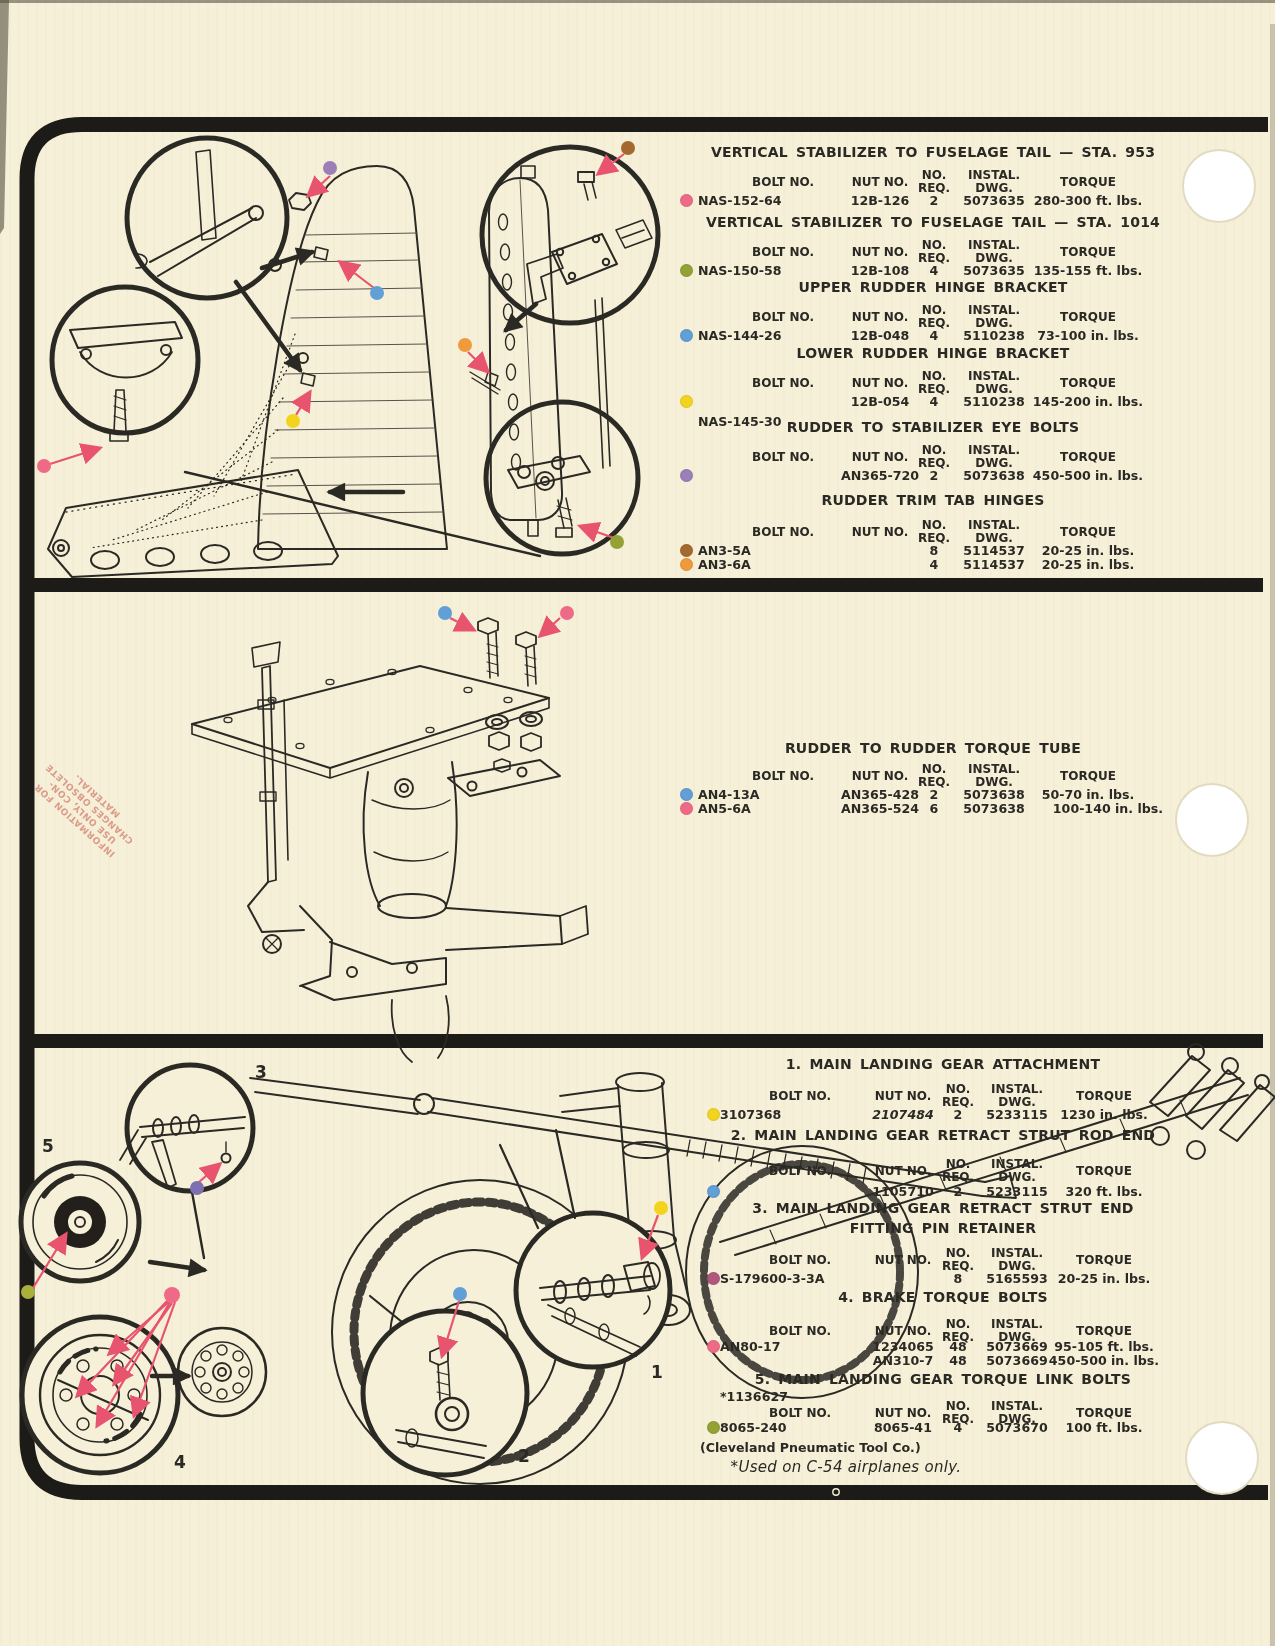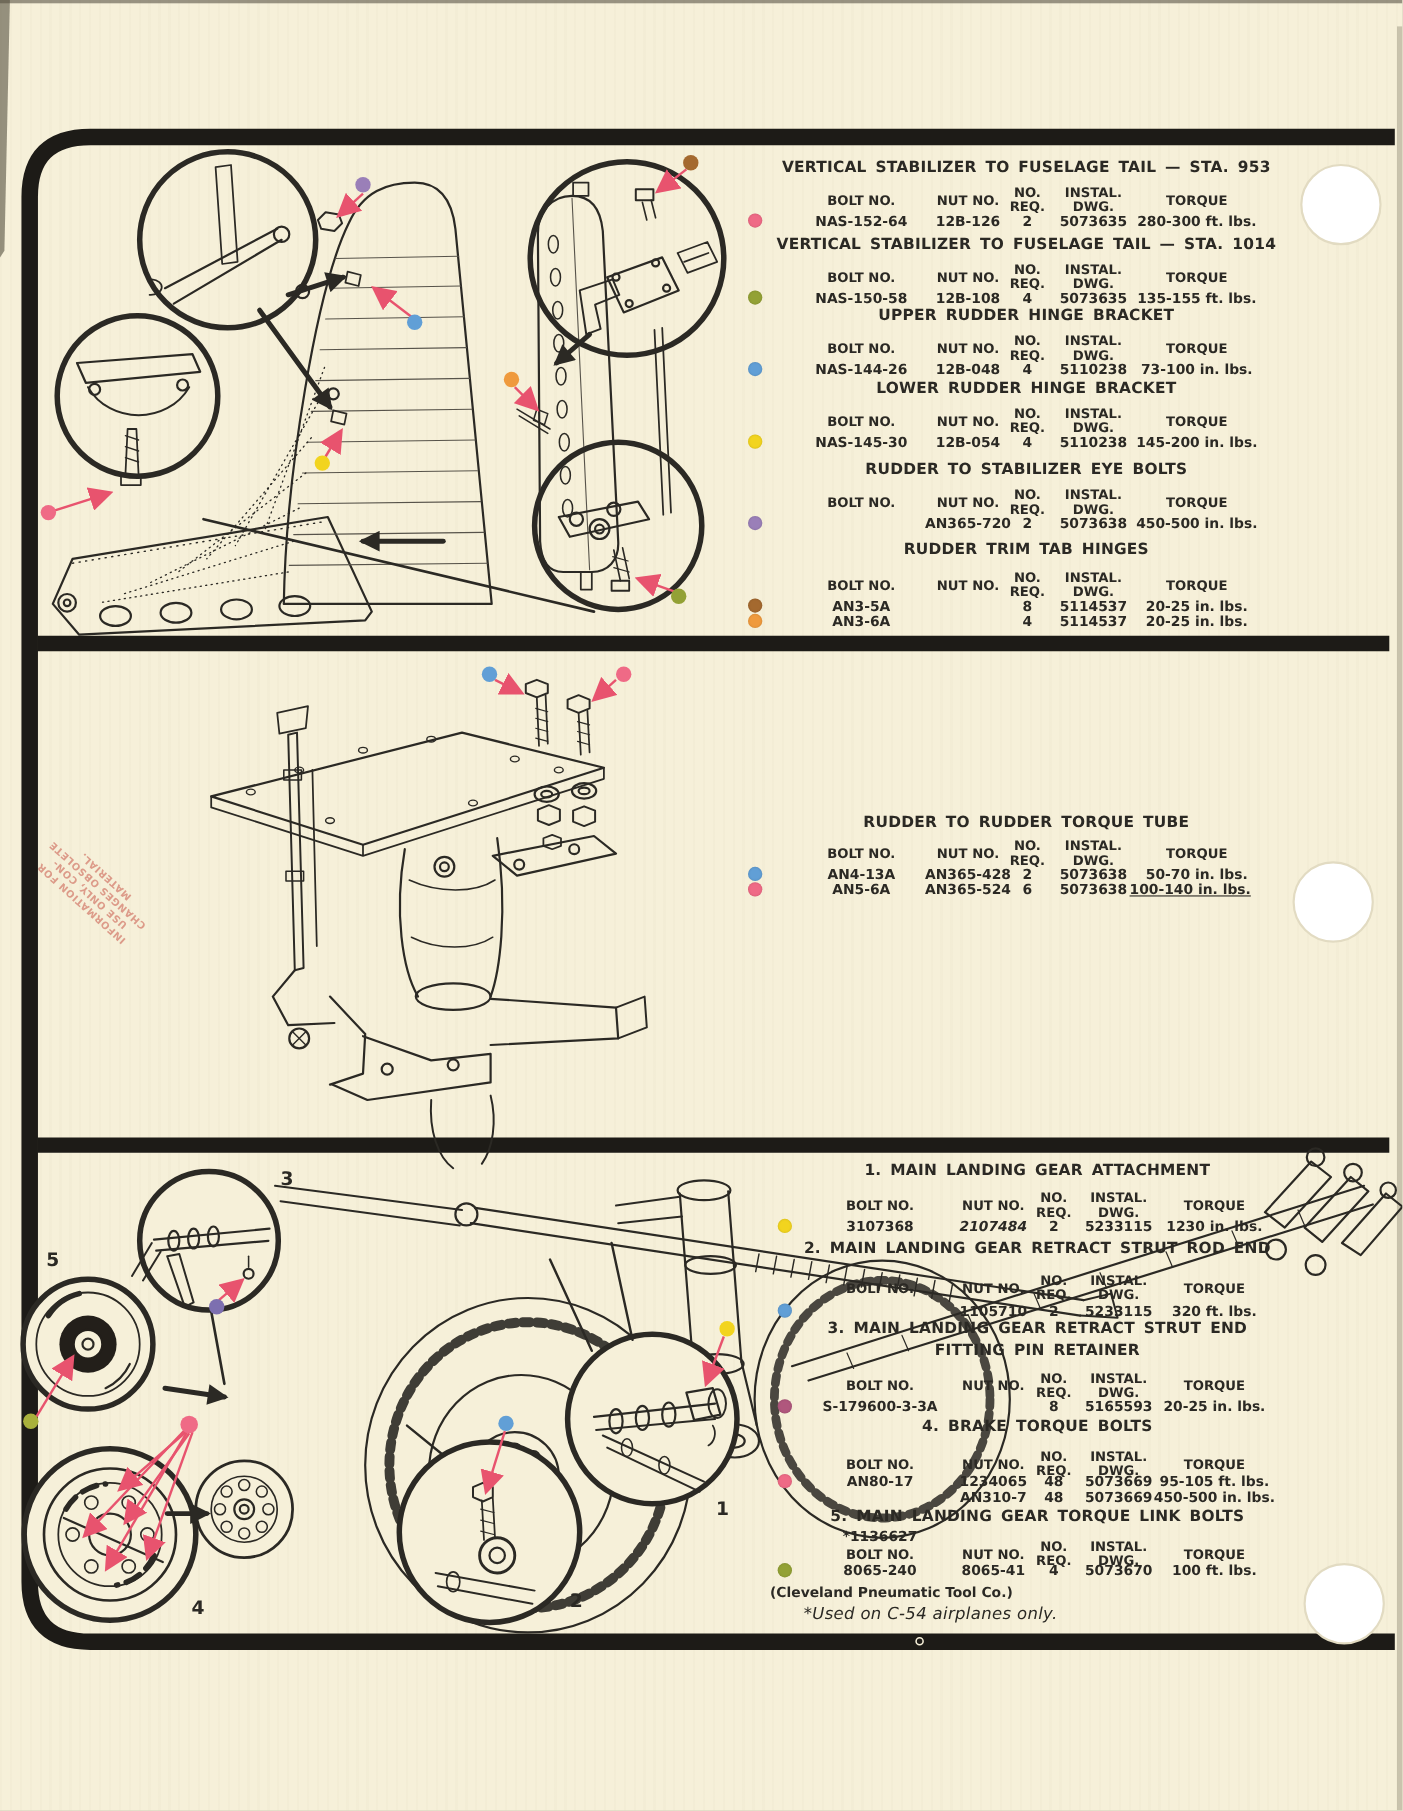--- a/index.html
+++ b/index.html
@@ -14,21 +14,21 @@
   .t-title{position:absolute;text-align:center;font-weight:bold;font-size:14px;
     letter-spacing:.2px;word-spacing:3px;white-space:nowrap;color:#2b2924;}
   .hdr,.row{position:absolute;left:0;right:0;}
   .hdr span,.row span{position:absolute;font-weight:bold;white-space:nowrap;}
   .hdr span{font-size:12px;line-height:12.5px;}
   .hdr .one{top:8px;}
   .hdr .two{top:1px;text-align:center;}
   .row{height:13.5px;}
   .row span{font-size:12.6px;line-height:13.5px;top:0;}
   .c{text-align:center;}
-  .l{text-align:center;}
+  .l{text-align:left;}
   .dot{position:absolute;width:13px;height:13px;border-radius:50%;box-shadow:inset 0 0 2px rgba(0,0,0,.18);}
   .footnote{position:absolute;font-weight:bold;font-size:12.6px;text-align:left;white-space:nowrap;}
   .note{position:absolute;left:696px;top:1458px;width:300px;text-align:center;
     font-style:italic;font-size:15px;font-weight:500;letter-spacing:.3px;}
   .callout-label{position:absolute;font-weight:bold;font-size:17px;}
   .stamp{position:absolute;left:6px;top:786px;width:160px;transform:rotate(222deg);
     color:rgba(196,70,58,.5);font-size:9px;font-weight:bold;line-height:11px;text-align:center;
     letter-spacing:.6px;}
   .stamp span{display:block;}
 </style>
@@ -498,21 +498,21 @@
             <div>REQ.</div>
           </span>
           <span class="two c" style="left: 292px; width: 84px;">
             <div>INSTAL.</div>
             <div>DWG.</div>
           </span>
           <span class="one c" style="left: 346px; width: 164px;">TORQUE</span>
         </div>
         <div class="row" style="top: 50px;">
           <span class="dot" style="left: 20px; top: 0px; background: rgb(242, 212, 30);"></span>
-          <span class="l" style="left: 38px; width: 170px;">NAS-145-30</span>
+          <span class="l" style="left: 38px; width: 170px; margin-top: 20px;">NAS-145-30</span>
           <span class="c" style="left: 160px; width: 120px;">12B-054</span>
           <span class="c" style="left: 250px; width: 48px;">4</span>
           <span class="c" style="left: 292px; width: 84px;">5110238</span>
           <span class="c" style="left: 346px; width: 164px;">145-200 in. lbs.</span>
         </div>
       </div>
       <div class="tbl" style="left: 660px; top: 419px;">
         <div class="t-title" style="left: 30px; width: 486px; top: 0px;">RUDDER TO STABILIZER EYE BOLTS</div>
         <div class="hdr" style="top: 24px;">
           <span class="one c" style="left: 38px; width: 170px;">BOLT NO.</span>
@@ -590,21 +590,21 @@
           <span class="c" style="left: 250px; width: 48px;">2</span>
           <span class="c" style="left: 292px; width: 84px;">5073638</span>
           <span class="c" style="left: 346px; width: 164px;">50-70 in. lbs.</span>
         </div>
         <div class="row" style="top: 61.5px;">
           <span class="dot" style="left: 20px; top: 0px; background: rgb(239, 106, 134);"></span>
           <span class="l" style="left: 38px; width: 170px;">AN5-6A</span>
           <span class="c" style="left: 160px; width: 120px;">AN365-524</span>
           <span class="c" style="left: 250px; width: 48px;">6</span>
           <span class="c" style="left: 292px; width: 84px;">5073638</span>
-          <span class="c" style="left: 340px; width: 164px; text-decoration: underline;">100-140 in. lbs.</span>
+          <span class="c" style="left: 366px; width: 164px;">100-140 in. lbs.</span>
         </div>
       </div>
       <div class="tbl" style="left: 660px; top: 1056px;">
         <div class="t-title" style="left: 40px; width: 486px; top: 0px;">1. MAIN LANDING GEAR ATTACHMENT</div>
         <div class="hdr" style="top: 26px;">
           <span class="one c" style="left: 60px; width: 160px;">BOLT NO.</span>
           <span class="one c" style="left: 185px; width: 116px;">NUT NO.</span>
           <span class="two c" style="left: 274px; width: 48px;">
             <div>NO.</div>
             <div>REQ.</div>

